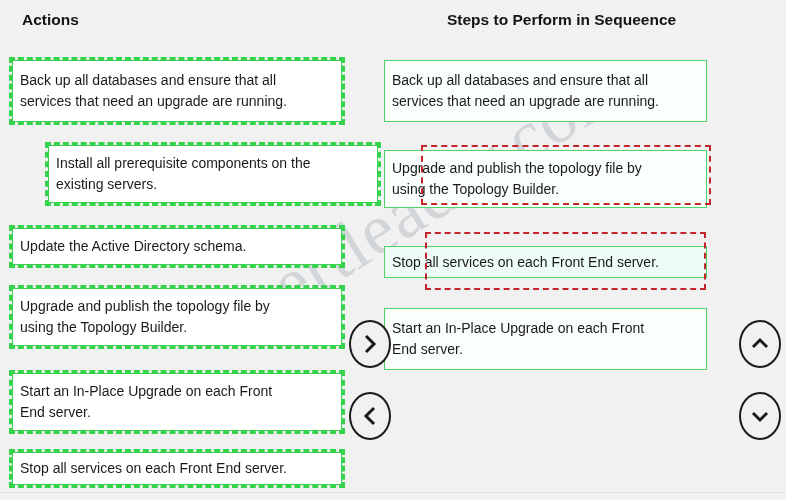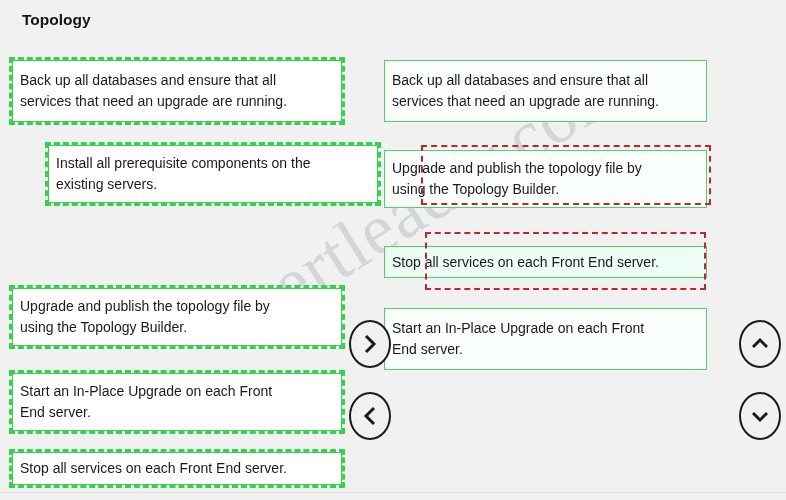--- a/index.html
+++ b/index.html
@@ -113,32 +113,36 @@
     z-index: 2;
   }
 </style>
 </head>
 <body>
 
 <div id="screen">
 
   <div class="watermark">certleader.com</div>
 
-  <div class="col-head" id="head-actions">Topology</div>
+  <div class="col-head" id="head-actions">Actions</div>
+  <div class="col-head" id="head-steps">Steps to Perform in Sequeence</div>
 
   <div class="box left" style="left:12px; top:60px; width:330px; height:62px;">
     <span class="txt">Back up all databases and ensure that all
 services that need an upgrade are running.</span>
   </div>
 
   <div class="box left" style="left:0; top:145px; width:330px; height:58px;margin-left:48px;">
     <span class="txt">Install all prerequisite components on the
 existing servers.</span>
   </div>
 
+  <div class="box left" style="left:12px; top:228px; width:330px; height:37px;">
+    <span class="txt">Update the Active Directory schema.</span>
+  </div>
 
   <div class="box left" style="left:12px; top:288px; width:330px; height:58px;">
     <span class="txt">Upgrade and publish the topology file by
 using the Topology Builder.</span>
   </div>
 
   <div class="box left" style="left:12px; top:373px; width:330px; height:58px;">
     <span class="txt">Start an In-Place Upgrade on each Front
 End server.</span>
   </div>

